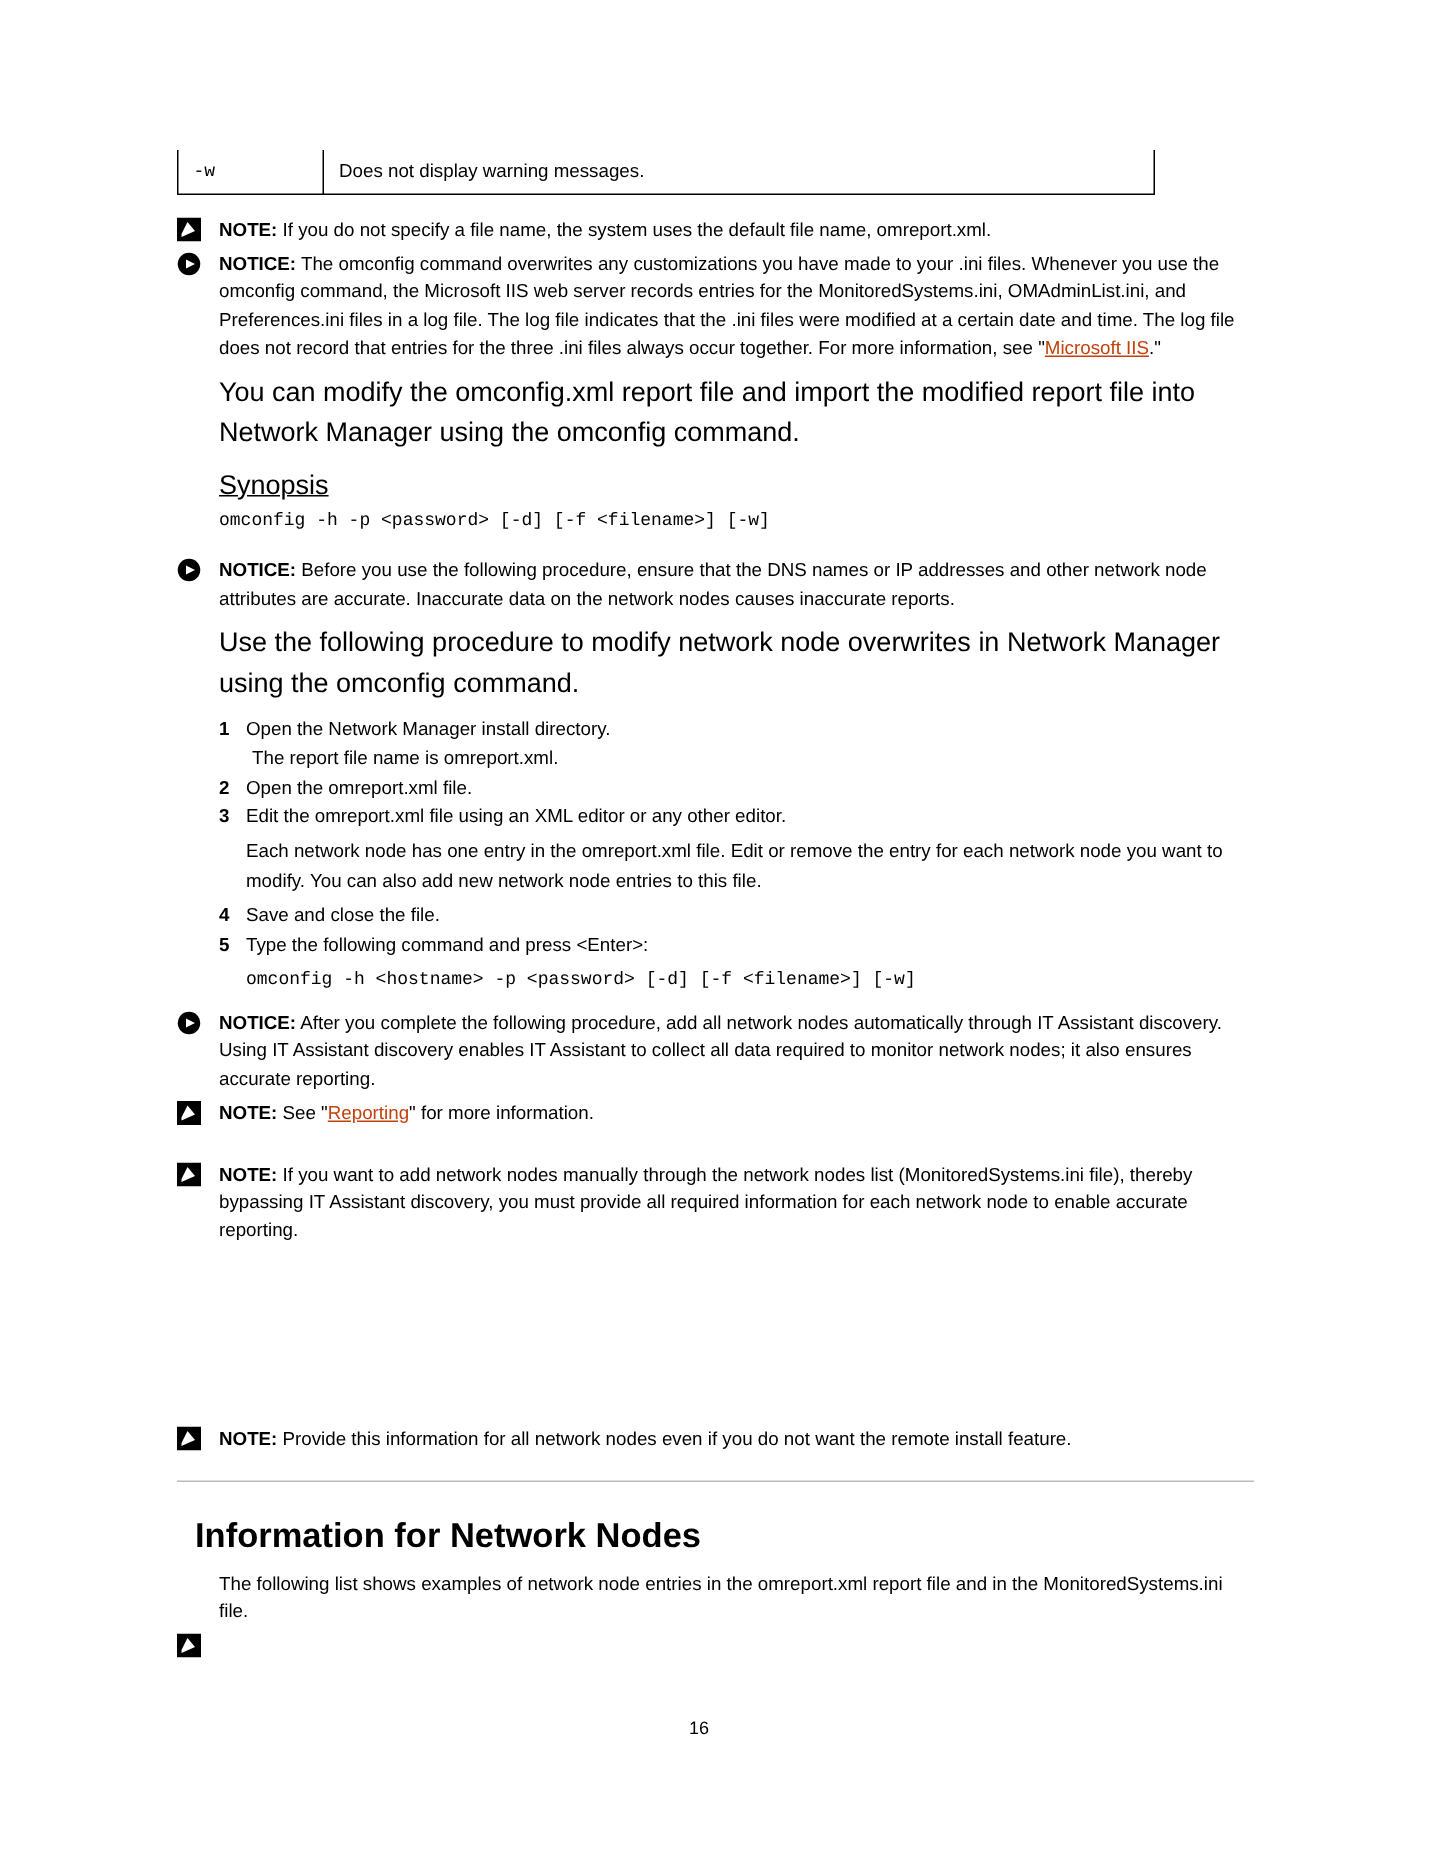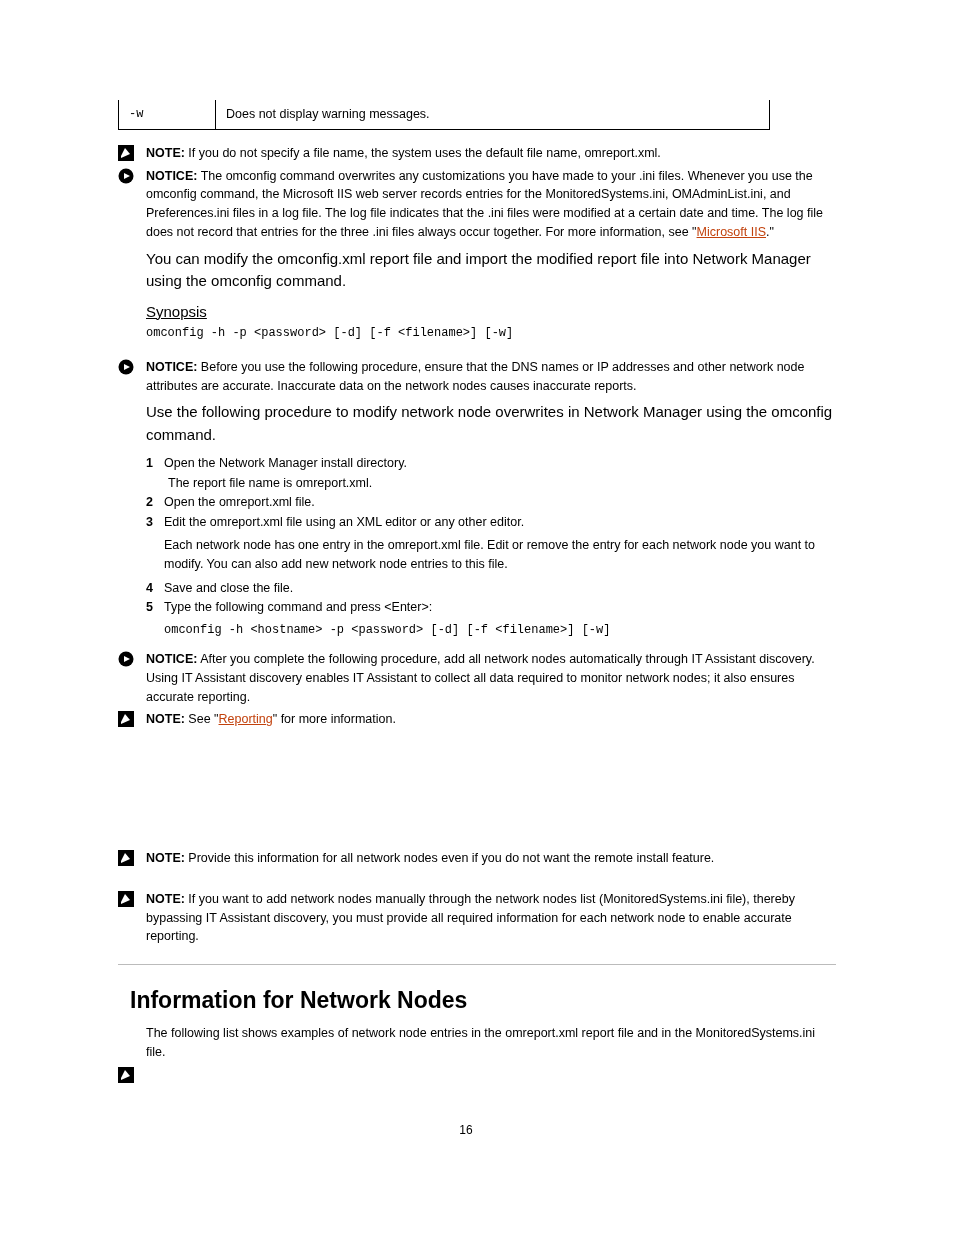--- a/index.html
+++ b/index.html
@@ -51,21 +51,21 @@
     flex: 1;
     font-size: 12.5px;
     line-height: 1.5;
   }
   .txt b { font-weight: bold; text-align: center; }
   a.link {
     color: #c2410c;
     text-decoration: underline;
   }
   .section-body {
-    font-size: 15px;
+    font-size: 18px;
     line-height: 1.5;
     margin: 6px 0 8px 28px;
   }
   .synopsis {
     font-family: "Courier New", monospace;
     font-size: 12px;
     margin: 2px 0 16px 28px;
     line-height: 1.4;
   }
   .steps {
@@ -181,41 +181,41 @@
       <svg viewBox="0 0 16 16" width="16" height="16">
           <rect x="0" y="0" width="16" height="16" fill="#000"></rect>
           <path d="M3 11 L7 3 L12 9 L3 13 Z" fill="#fff"></path>
         </svg>
     </span>
     <div class="txt">
       <b>NOTE:</b><span> See "</span><a href="#" class="link">Reporting</a><span>" for more information.</span>
     </div>
   </div>
 
+  <div class="block" style="margin-top:22px;">
+    <span class="icon">
+      <svg viewBox="0 0 16 16" width="16" height="16">
+          <rect x="0" y="0" width="16" height="16" fill="#000"></rect>
+          <path d="M3 11 L7 3 L12 9 L3 13 Z" fill="#fff"></path>
+        </svg>
+    </span>
+    <div class="txt">
+      <b>NOTE:</b><span> If you want to add network nodes manually through the network nodes list (MonitoredSystems.ini file), thereby bypassing IT Assistant discovery, you must provide all required information for each network node to enable accurate reporting.</span>
+    </div>
+  </div>
+
   <div class="block" style="margin-top:120px;">
     <span class="icon">
       <svg viewBox="0 0 16 16" width="16" height="16">
           <rect x="0" y="0" width="16" height="16" fill="#000"></rect>
           <path d="M3 11 L7 3 L12 9 L3 13 Z" fill="#fff"></path>
         </svg>
     </span>
     <div class="txt">
       <b>NOTE:</b><span> Provide this information for all network nodes even if you do not want the remote install feature.</span>
-    </div>
-  </div>
-
-  <div class="block" style="margin-top:22px;">
-    <span class="icon">
-      <svg viewBox="0 0 16 16" width="16" height="16">
-          <rect x="0" y="0" width="16" height="16" fill="#000"></rect>
-          <path d="M3 11 L7 3 L12 9 L3 13 Z" fill="#fff"></path>
-        </svg>
-    </span>
-    <div class="txt">
-      <b>NOTE:</b><span> If you want to add network nodes manually through the network nodes list (MonitoredSystems.ini file), thereby bypassing IT Assistant discovery, you must provide all required information for each network node to enable accurate reporting.</span>
     </div>
   </div>
 
   <hr class="sep">
 
   <h2 class="heading">Information for Network Nodes</h2>
 
   <div class="block">
     <span class="icon" style="visibility:hidden;">
       <svg viewBox="0 0 16 16" width="16" height="16"></svg>

